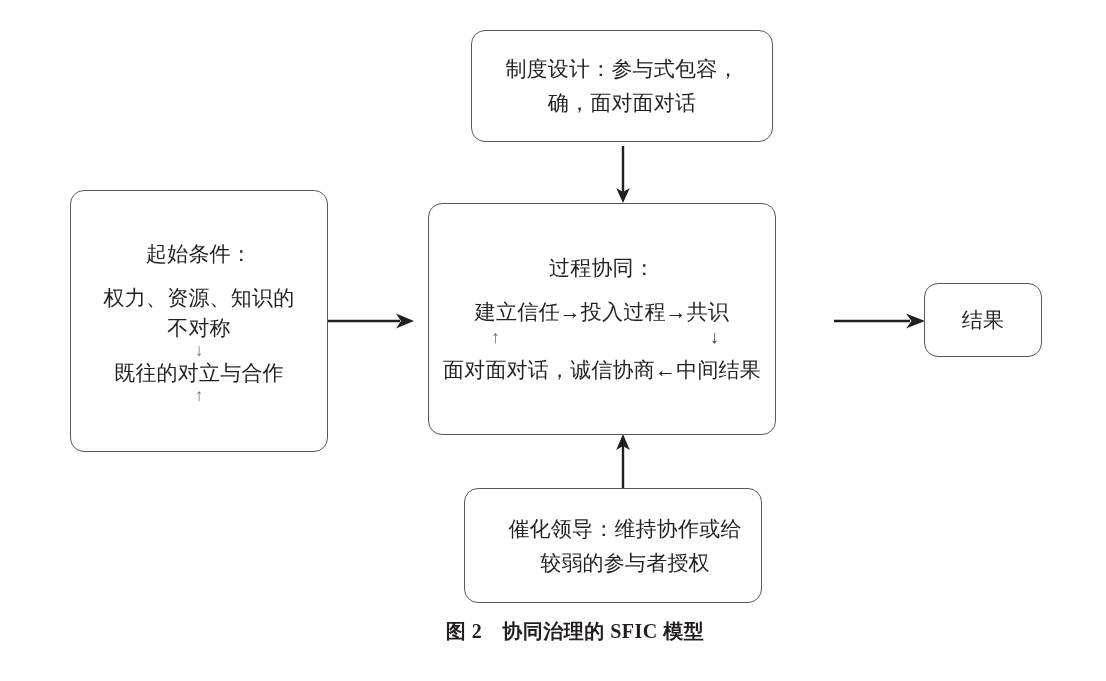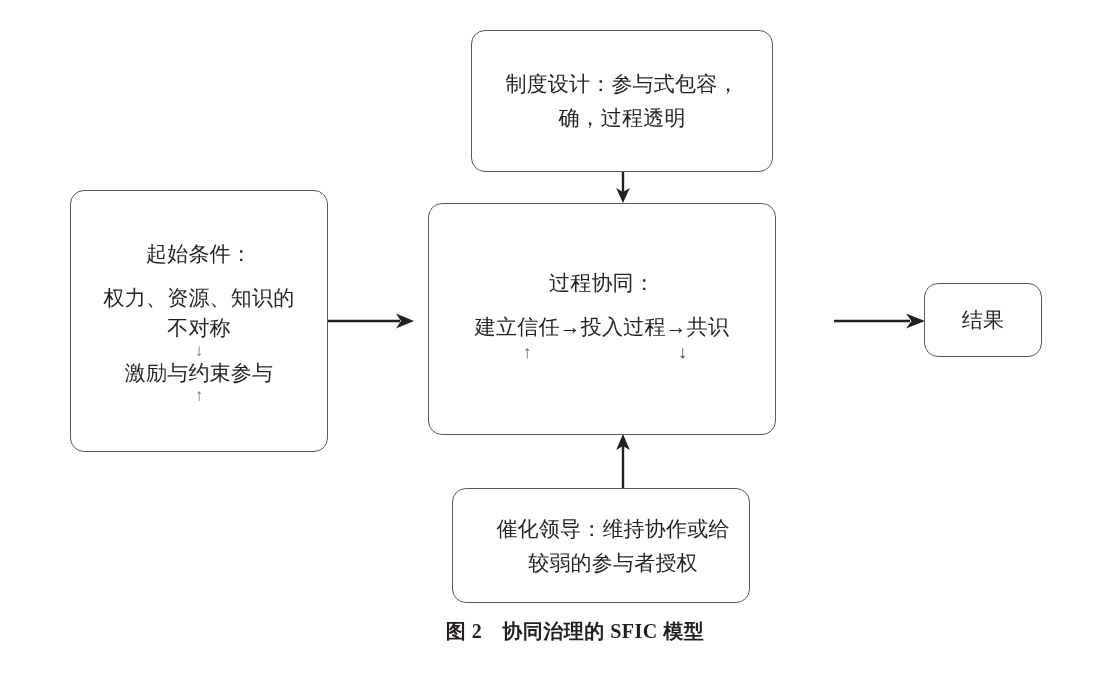--- a/index.html
+++ b/index.html
@@ -36,33 +36,33 @@
     z-index: 3;
   }
   .node .line {
     display: block;
     white-space: nowrap;
     letter-spacing: 0.2px;
   }
 
   
   #node-institutional-design {
-    left: 471px; top: 30px; width: 302px; height: 142px;
+    left: 471px; top: 30px; width: 302px; height: 112px;
     font-size: 21px; line-height: 34px;
   }
   #node-starting-conditions {
     left: 70px; top: 190px; width: 258px; height: 262px;
     font-size: 21px; line-height: 30px;
   }
   #node-collaborative-process {
     left: 428px; top: 203px; width: 348px; height: 232px;
     font-size: 21px; line-height: 30px;
   }
   #node-catalytic-leadership {
-    left: 452px; top: 488px; width: 298px; height: 115px;
+    left: 464px; top: 488px; width: 298px; height: 115px;
     font-size: 21px; line-height: 34px; padding-left: 24px;
   }
   #node-outcome {
     left: 924px; top: 283px; width: 118px; height: 74px;
     font-size: 21px;
     align-items: center;
   }
 
   
   .stack { display: flex; flex-direction: column; align-items: center; }
@@ -153,45 +153,46 @@
 
   <div class="conn" style="left:834px; top:311px;">
     <svg width="98" height="20" viewBox="0 0 98 20">
       <line x1="0" y1="10" x2="76" y2="10" stroke="#231f20" stroke-width="2.4"></line>
       <polygon points="91,10 72,2.4 77.5,10 72,17.6" fill="#231f20"></polygon>
     </svg>
   </div>
 
   <div class="node" id="node-institutional-design">
     <span class="line">制度设计：参与式包容，</span>
-    <span class="line">确，过程透明</span>
+    <span class="line">确，面对面对话</span>
   </div>
 
   <div class="node" id="node-starting-conditions">
     <div class="stack">
       <span class="line">起始条件：</span>
       <span class="gap-sm"></span>
       <span class="line">权力、资源、知识的</span>
       <span class="line">不对称</span>
       <span class="mini-arrow">↓</span>
-      <span class="line">激励与约束参与</span>
+      <span class="line">既往的对立与合作</span>
       <span class="mini-arrow">↑</span>
     </div>
   </div>
 
   <div class="node" id="node-collaborative-process">
     <div class="stack">
       <span class="line">过程协同：</span>
       <span class="gap-sm"></span>
       <div class="cycle">
         <span class="line cycle-row">建立信任→投入过程→共识</span>
         <div class="cycle-mid">
           <span class="up">↑</span>
           <span class="down">↓</span>
         </div>
+        <span class="line cycle-row">面对面对话，诚信协商←中间结果</span>
       </div>
     </div>
   </div>
 
   <div class="node" id="node-catalytic-leadership">
     <span class="line">催化领导：维持协作或给</span>
     <span class="line">较弱的参与者授权</span>
   </div>
 
   <div class="node" id="node-outcome">

